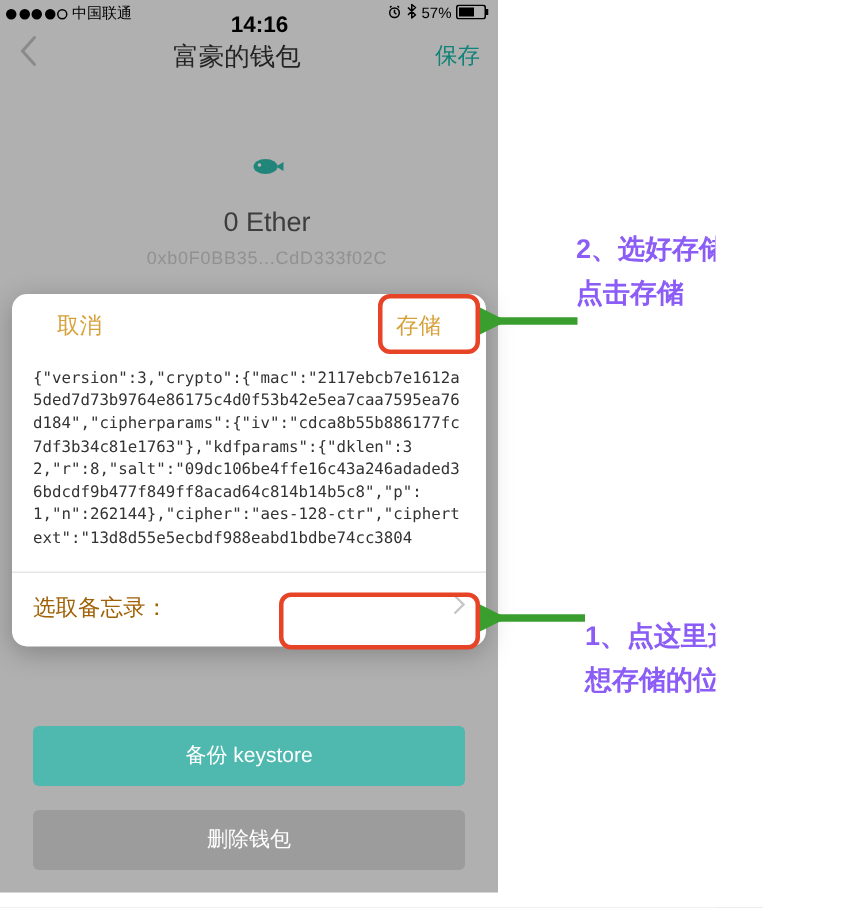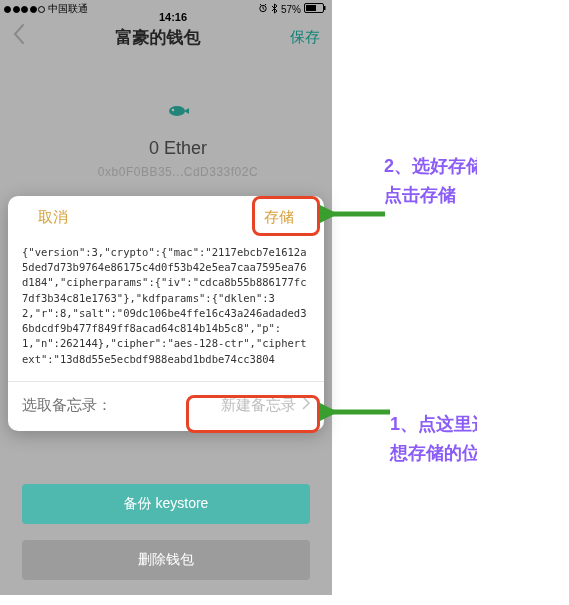--- a/index.html
+++ b/index.html
@@ -6,34 +6,34 @@
   .stage{position:relative;width:477px;height:605px;background:#fff;overflow:hidden;}
   .phone{position:absolute;left:0;top:0;width:332px;height:595px;background:#f4f4f4;}
   .status-bar{height:18px;background:#f4f4f4;display:flex;align-items:center;justify-content:space-between;padding:0 6px 0 4px;font-size:10px;color:#000;}
   .status-left,.status-right{display:flex;align-items:center;gap:3px;}
   .dots{display:flex;gap:1.5px;}
   .dot{width:5px;height:5px;border-radius:50%;border:1px solid #000;}
   .dot.filled{background:#000;}
   .status-icon{display:inline-block;}
   .nav-bar{height:38px;display:flex;align-items:center;justify-content:space-between;padding:0 12px;font-size:17px;}
   .nav-back{color:#aaa;font-size:22px;font-weight:300;}
-  .nav-title{color:#333;font-weight:700;}
+  .nav-title{color:#333;font-weight:400;}
   .nav-save{color:#18b6a6;font-size:15px;}
   .wallet-area{text-align:center;padding-top:40px;padding-left:24px;}
   .fish-icon{width:28px;height:28px;margin:0 auto 14px;}
   .balance{font-size:18px;color:#555;margin-bottom:6px;}
   .address{font-size:12px;color:#c9c9c9;letter-spacing:0.5px;}
   .dim-overlay{position:absolute;left:0;top:0;width:332px;height:595px;background:rgba(0,0,0,0.28);}
   .modal{position:absolute;left:8px;top:196px;width:316px;background:#fff;border-radius:10px;box-shadow:0 4px 18px rgba(0,0,0,0.25);}
   .modal-header{display:flex;justify-content:space-between;align-items:center;padding:12px 30px 10px;}
   .modal-cancel{color:#d7a13a;font-size:15px;}
   .modal-store{color:#d7a13a;font-size:15px;font-weight:500;}
   .json-text{font-family:Menlo,Consolas,monospace;font-size:10.5px;color:#333;padding:8px 14px 14px;line-height:1.45;word-break:break-all;border-bottom:1px solid #e6e6e6;}
   .memo-row{display:flex;align-items:center;justify-content:space-between;padding:14px 14px 16px;}
-  .memo-label{font-size:15px;color:#737373;}
+  .memo-label{font-size:15px;color:#a16207;}
   .memo-action{display:flex;align-items:center;gap:6px;color:#bdbdbd;font-size:15px;}
   .chev{color:#c6c6c6;font-size:16px;}
   .btn{position:absolute;left:22px;width:288px;height:40px;border-radius:4px;display:flex;align-items:center;justify-content:center;font-size:14px;color:#fff;}
   .btn-backup{top:484px;background:#4fb9af;}
   .btn-delete{top:540px;background:#9c9c9c;}
   .highlight-store{position:absolute;left:252px;top:196px;width:68px;height:40px;border:3px solid #e74327;border-radius:8px;box-sizing:border-box;}
   .highlight-memo{position:absolute;left:186px;top:395px;width:134px;height:38px;border:3px solid #e74327;border-radius:8px;box-sizing:border-box;}
   .anno{position:absolute;color:#8b5cf6;font-size:18px;font-weight:700;line-height:1.6;}
   .anno1{left:384px;top:152px;width:180px;}
   .anno2{left:390px;top:378px;width:170px;margin-top:32px;}
@@ -49,21 +49,21 @@
       <div class="status-left">
         <span class="dots">
           <span class="dot filled"></span>
             <span class="dot filled"></span>
             <span class="dot filled"></span>
             <span class="dot filled"></span>
             <span class="dot"></span>
         </span>
         <span>中国联通</span>
       </div>
-      <div style="font-weight:600;font-size:11px;margin-top:15px;">14:16</div>
+      <div style="font-weight:600;font-size:15px;margin-top:15px;">14:16</div>
       <div class="status-right">
         <span class="status-icon">
           <svg width="10" height="10" viewBox="0 0 10 10">
               <circle cx="5" cy="5.5" r="3.2" fill="none" stroke="#000" stroke-width="1"></circle>
               <path d="M5 3.5v2l1.3 1" stroke="#000" stroke-width="1" fill="none"></path>
               <path d="M2 2l1-1M8 2l-1-1" stroke="#000" stroke-width="1"></path>
             </svg>
         </span>
         <span class="status-icon">
           <svg width="7" height="11" viewBox="0 0 7 11">
@@ -108,21 +108,20 @@
 
   <div class="modal">
     <div class="modal-header">
       <span class="modal-cancel">取消</span>
       <span class="modal-store">存储</span>
     </div>
     <div class="json-text">{"version":3,"crypto":{"mac":"2117ebcb7e1612a5ded7d73b9764e86175c4d0f53b42e5ea7caa7595ea76d184","cipherparams":{"iv":"cdca8b55b886177fc7df3b34c81e1763"},"kdfparams":{"dklen":32,"r":8,"salt":"09dc106be4ffe16c43a246adaded36bdcdf9b477f849ff8acad64c814b14b5c8","p":1,"n":262144},"cipher":"aes-128-ctr","ciphertext":"13d8d55e5ecbdf988eabd1bdbe74cc3804</div>
     <div class="memo-row">
       <span class="memo-label">选取备忘录：</span>
       <span class="memo-action">
-        <span>新建备忘录</span>
         <span class="chev">
           <svg width="8" height="14" viewBox="0 0 8 14">
               <path d="M1 1l6 6-6 6" fill="none" stroke="#c6c6c6" stroke-width="1.6"></path>
             </svg>
         </span>
       </span>
     </div>
   </div>
 
   <div class="btn btn-delete">删除钱包</div>

